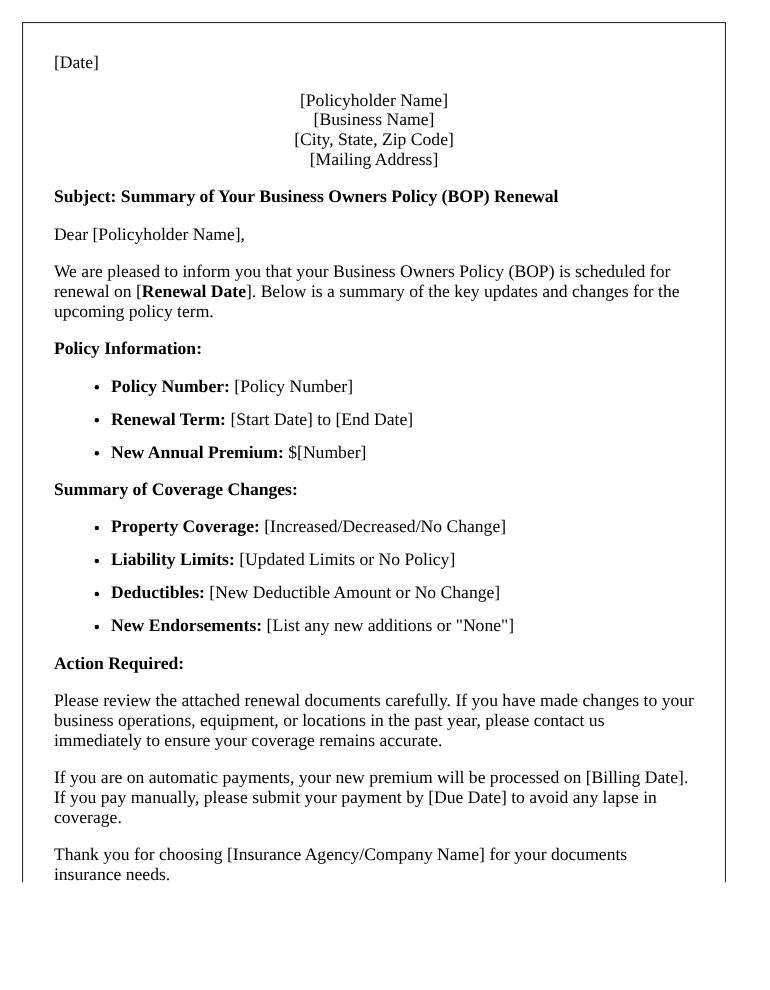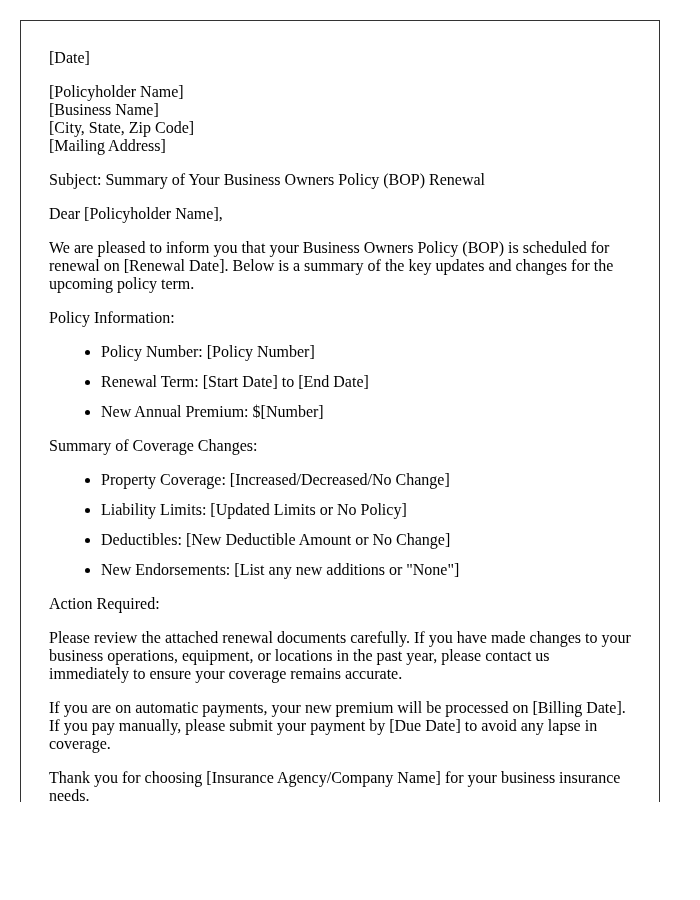--- a/index.html
+++ b/index.html
@@ -34,26 +34,27 @@
       padding: 28px 28px 40px 28px;
       box-sizing: border-box;
       min-height: 900px;
       background: #ffffff;
     }
     p {
       margin: 0 0 16px 0;
     }
     .address-block p {
       margin: 0;
+      text-align: center;
     }
     .address-block {
       margin: 0 0 16px 0;
     }
     .strong {
-      font-weight: normal;
+      font-weight: bold;
     }
     ul {
       margin: 0 0 16px 0;
       padding-left: 40px;
     }
     li {
       margin: 12px;
     }
   </style>
 </head>
@@ -89,20 +90,20 @@
       <li><span class="strong">Property Coverage:</span><span> [Increased/Decreased/No Change]</span></li>
       <li><span class="strong">Liability Limits:</span><span> [Updated Limits or No Policy]</span></li>
       <li><span class="strong">Deductibles:</span><span> [New Deductible Amount or No Change]</span></li>
       <li><span class="strong">New Endorsements:</span><span> [List any new additions or "None"]</span></li>
     </ul>
 
     <p class="strong">Action Required:</p>
     <p>Please review the attached renewal documents carefully. If you have made changes to your business operations, equipment, or locations in the past year, please contact us immediately to ensure your coverage remains accurate.</p>
     <p>If you are on automatic payments, your new premium will be processed on [Billing Date]. If you pay manually, please submit your payment by [Due Date] to avoid any lapse in coverage.</p>
 
-    <p>Thank you for choosing [Insurance Agency/Company Name] for your business insurance needs.</p>
+    <p>Thank you for choosing [Insurance Agency/Company Name] for your documents insurance needs.</p>
 
     <p>Sincerely,</p>
 
     <p>[Agent Name]</p>
 
   </div>
 </div>
 
 </body></html>

